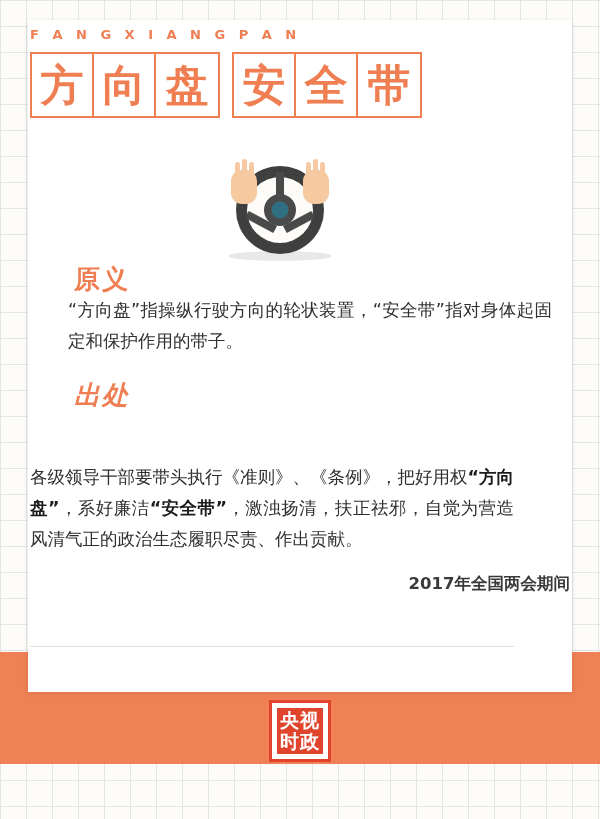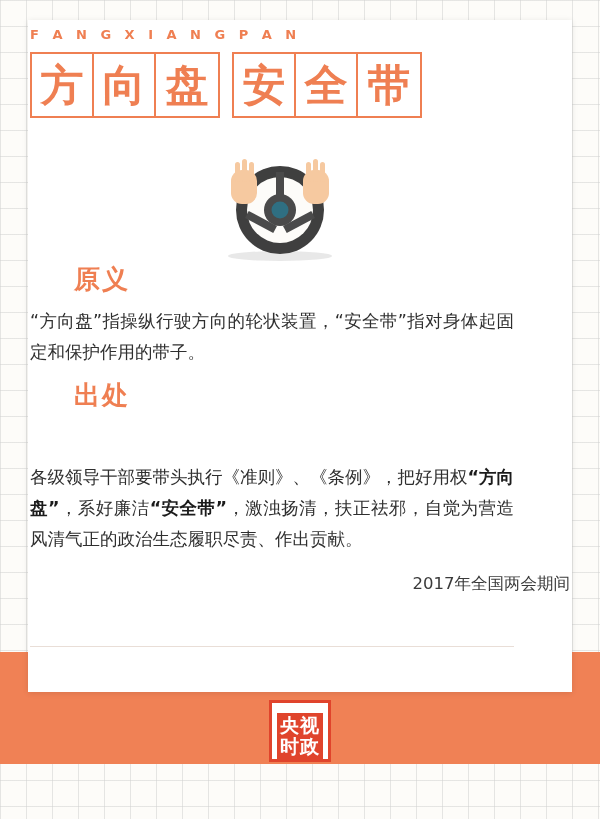--- a/index.html
+++ b/index.html
@@ -112,43 +112,44 @@
   .sec-head {
     position: absolute;
     left: 30px;
     font-size: 26px;
     font-weight: bold;
     color: #ef7f52;
     letter-spacing: 2px;
     margin-left: 44px;
   }
   .sec-head.h1 { top: 262px; }
-  .sec-head.h2 { top: 378px; }
+  .sec-head.h2 { top: 378px; font-style: italic; }
 
   .body-text {
     position: absolute;
     left: 30px;
     width: 484px;
     font-size: 17.5px;
     line-height: 31px;
     color: #2f2f2f;
     text-align: justify;
   }
-  .body-text.t1 { top: 306px; }
+  .body-text.t1 { top: 295px; margin-left: 38px; }
   .body-text.t2 { top: 414px; margin-top: 48px; }
   .body-text b { font-weight: bold; color: #1b1b1b; }
 
   .source {
     position: absolute;
     right: 30px;
     width: 484px;
     text-align: right;
     font-size: 16.5px;
     line-height: 28px;
     color: #3a3a3a;
+    font-weight: bold;
   }
   .source.s1 { top: 570px; }
 
   .divider {
     position: absolute;
     left: 30px;
     top: 646px;
     width: 484px;
     height: 1px;
     background: #e9ded7;
@@ -159,21 +160,21 @@
     position: absolute;
     left: 50%;
     transform: translateX(-50%);
     top: 700px;
     width: 62px;
     height: 62px;
     background: #ffffff;
     border: 3px solid #e0442c;
     box-sizing: border-box;
     display: flex;
-    align-items: flex-end;
+    align-items: center;
     justify-content: center;
   }
   .logo-inner {
     background: #e0442c;
     color: #ffffff;
     width: 46px;
     height: 46px;
     display: flex;
     flex-direction: column;
     align-items: center;

